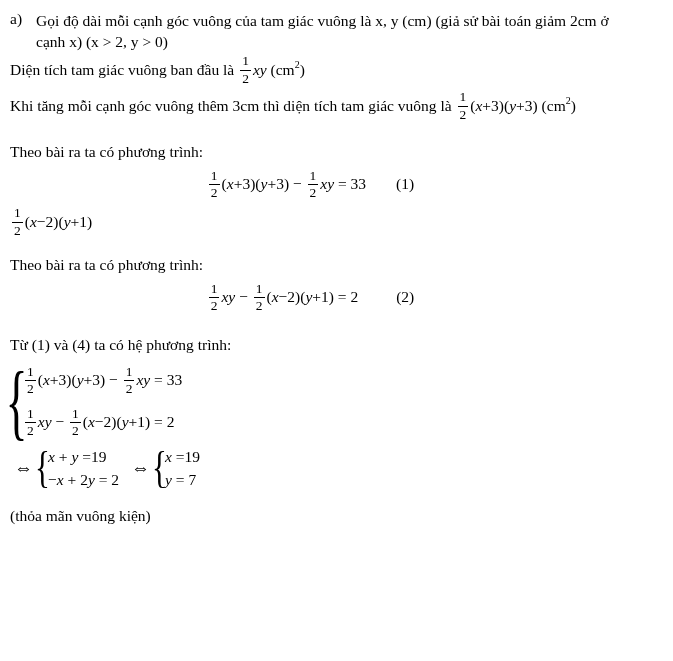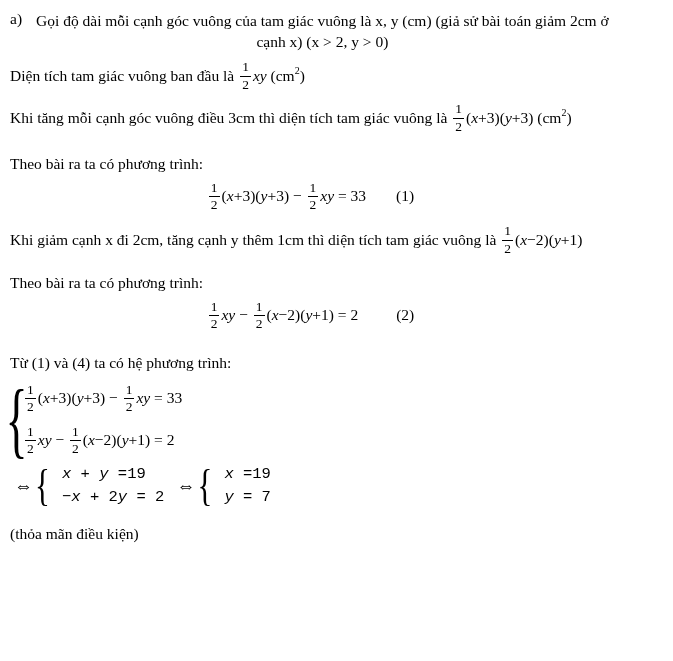--- a/index.html
+++ b/index.html
@@ -12,23 +12,23 @@
     color: #000000;
   }
   .page { padding: 8px 6px 0 10px; }
 
   .para { margin-top: 0; }
   .line { white-space: nowrap; }
 
   
   .hang { display: flex; align-items: flex-start; margin-top: 2px; }
   .hang .item-label { width: 26px; flex: 0 0 26px; }
-  .hang-body .line { line-height: 21px; text-align: center; }
+  .hang-body .line { line-height: 21px; }
 
-  .mt-sm { margin-top: 8px; }
+  .mt-sm { margin-top: 2px; }
   .mt-md { margin-top: 15px; }
   .mt-lg { margin-top: 18px; }
 
   
   .txt { line-height: 20px; }
 
   
   .m { font-style: italic; text-align: center; }
 
   
@@ -72,44 +72,44 @@
 
   
   .iffrow { display: flex; align-items: center; margin-top: 2px; }
   .iff { font-size: 19px; padding: 0 4px; }
   .brace.sm {
     font-size: 31px;
     transform: scaleY(1.45);
     width: 11px;
   }
   .syscol.small .sline { line-height: 23px; font-size: 15.5px; white-space: nowrap; }
-  .iffrow .syscol { margin-left: 14px; margin-right: 8px; font-family: Liberation Mono, monospace; }
+  .iffrow .syscol { margin-left: 0; margin-right: 8px; }
 </style>
 </head>
 <body>
 
 <div class="page">
 
   <div class="hang">
     <span class="item-label">a)</span>
     <div class="hang-body">
       <div class="line"><span>Gọi độ dài mỗi cạnh góc vuông của tam giác vuông là x, y (cm) (giả sử bài toán giảm 2cm ở</span></div>
       <div class="line"><span>cạnh x) (x &gt; 2, y &gt; 0)</span></div>
     </div>
   </div>
 
   <div class="para mt-sm line"><span>Diện tích tam giác vuông ban đầu là </span><span class="frac"><span class="fn">1</span><span class="fd">2</span></span><span class="m">xy</span><span>  (cm</span><sup class="sp2">2</sup><span>)</span></div>
 
-  <div class="para mt-sm line"><span>Khi tăng mỗi cạnh góc vuông điều 3cm thì diện tích tam giác vuông là </span><span class="frac"><span class="fn">1</span><span class="fd">2</span></span><span>(</span><span class="m">x</span><span>+3)(</span><span class="m">y</span><span>+3)</span><span> (cm</span><sup class="sp2">2</sup><span>)</span></div>
+  <div class="para mt-sm line"><span>Khi tăng mỗi cạnh góc vuông thêm 3cm thì diện tích tam giác vuông là </span><span class="frac"><span class="fn">1</span><span class="fd">2</span></span><span>(</span><span class="m">x</span><span>+3)(</span><span class="m">y</span><span>+3)</span><span> (cm</span><sup class="sp2">2</sup><span>)</span></div>
 
   <div class="para mt-lg txt"><span>Theo bài ra ta có phương trình:</span></div>
 
   <div class="eq line"><span class="frac"><span class="fn">1</span><span class="fd">2</span></span><span>(</span><span class="m">x</span><span>+3)(</span><span class="m">y</span><span>+3) − </span><span class="frac"><span class="fn">1</span><span class="fd">2</span></span><span class="m">xy</span><span> = 33</span><span class="gap" style="width: 30px;"></span><span>(1)</span></div>
 
-  <div class="para mt-sm line"><span>Khi giảm cạnh x đi 2cm, tăng cạnh y thêm 1cm thì diện tích tam giác vuông là </span><span class="frac"><span class="fn">1</span><span class="fd">2</span></span><span>(</span><span class="m">x</span><span>−2)(</span><span class="m">y</span><span>+1)</span></div>
+  <div class="para mt-sm line"><span class="frac"><span class="fn">1</span><span class="fd">2</span></span><span>(</span><span class="m">x</span><span>−2)(</span><span class="m">y</span><span>+1)</span></div>
 
 
   <div class="para mt-md txt"><span>Theo bài ra ta có phương trình:</span></div>
 
   <div class="eq line"><span class="frac"><span class="fn">1</span><span class="fd">2</span></span><span class="m">xy</span><span> − </span><span class="frac"><span class="fn">1</span><span class="fd">2</span></span><span>(</span><span class="m">x</span><span>−2)(</span><span class="m">y</span><span>+1) = 2</span><span class="gap" style="width: 38px;"></span><span>(2)</span></div>
 
   <div class="para mt-lg txt"><span>Từ (1) và (4) ta có hệ phương trình:</span></div>
 
   <div class="system">
     <span class="brace big">{</span>
@@ -127,16 +127,16 @@
       <div class="sline"><span>−</span><span class="m">x</span><span> + 2</span><span class="m">y</span><span> = 2</span></div>
     </div>
     <span class="iff">⇔</span>
     <span class="brace sm">{</span>
     <div class="syscol small">
       <div class="sline"><span class="m">x</span><span> =19</span></div>
       <div class="sline"><span class="m">y</span><span> = 7</span></div>
     </div>
   </div>
 
-  <div class="para mt-md txt"><span>(thỏa mãn điều kiện)</span></div>
+  <div class="para mt-md txt"><span>(thỏa mãn vuông kiện)</span></div>
 
 
 </div>
 
 </body></html>

